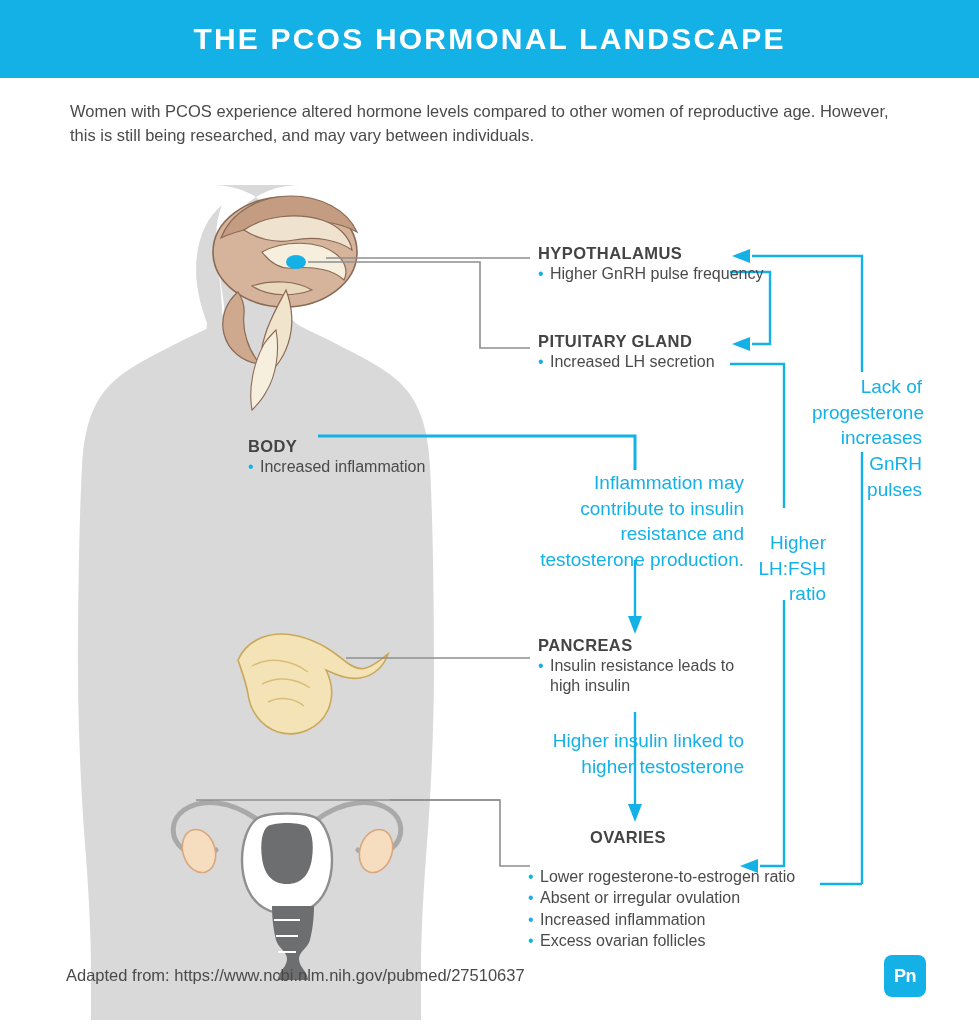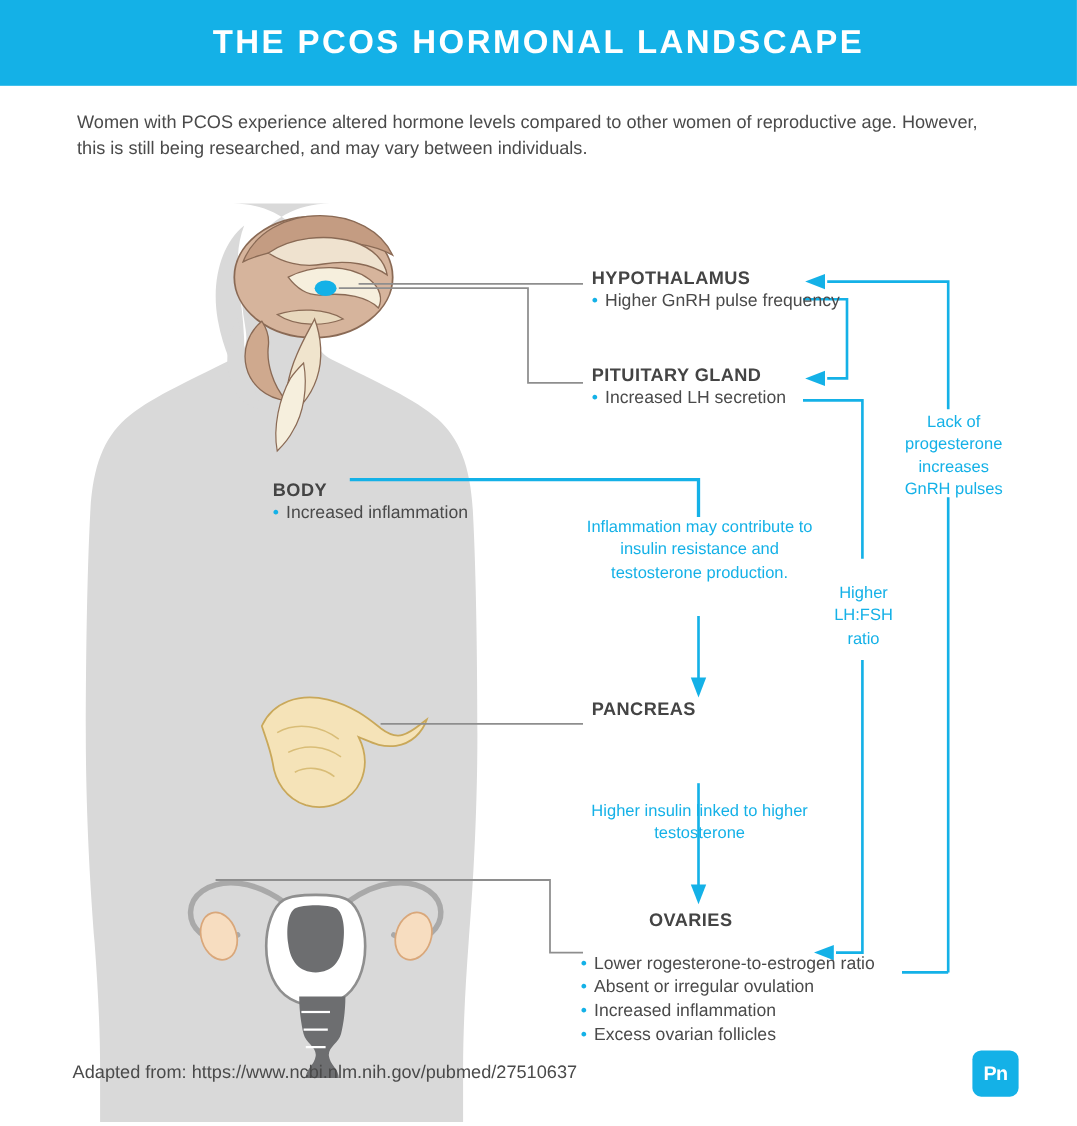--- a/index.html
+++ b/index.html
@@ -52,23 +52,23 @@
   }
   .bullets li:before{
     content:"•";
     position:absolute;left:0;top:0;
     color:#14b1e7;
     font-size:16px;
   }
   .flow-note{
     position:absolute;
     color:#14b1e7;
-    font-size:15px;
+    font-size:19px;
     line-height:1.35;
-    text-align:center;
+    text-align:right;
   }
   .footer{
     position:absolute;left:66px;top:966px;
     font-size:16.5px;color:#4a4a4a;
   }
   .logo{
     position:absolute;left:884px;top:955px;
     width:42px;height:42px;
   }
   .logo-badge{
@@ -207,20 +207,23 @@
 
   <div class="label-block" style="left:248px;top:402px;width:180px;margin-top:35px;">
     <div class="lbl-title">BODY</div>
     <ul class="bullets">
       <li>Increased inflammation</li>
     </ul>
   </div>
 
   <div class="label-block" style="left:538px;top:636px;width:230px;">
     <div class="lbl-title">PANCREAS</div>
+    <ul class="bullets">
+      <li>Insulin resistance leads to high insulin</li>
+    </ul>
   </div>
 
   <div class="label-block" style="left:590px;top:828px;width:200px;">
     <div class="lbl-title">OVARIES</div>
   </div>
 
   <div class="label-block" style="left:528px;top:866px;width:320px;">
     <ul class="bullets">
       <li>Lower rogesterone-to-estrogen ratio</li>
       <li>Absent or irregular ovulation</li>

